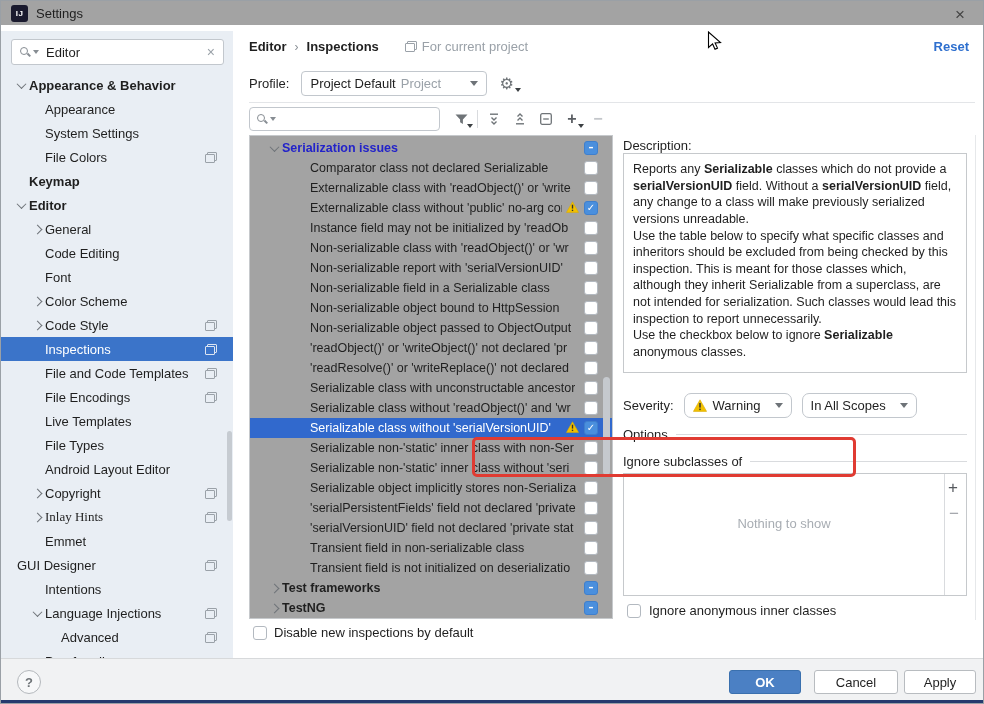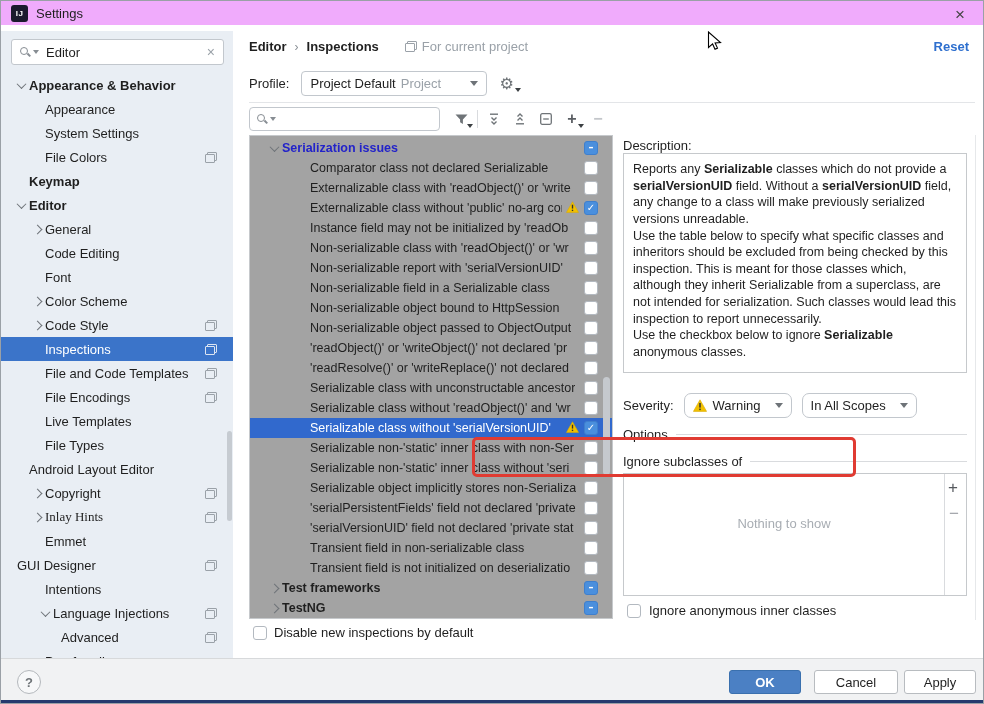--- a/index.html
+++ b/index.html
@@ -3,21 +3,21 @@
 <meta charset="utf-8">
 <style>
   html,body{margin:0;padding:0;background:#d7d7d7;}
   *{box-sizing:border-box;}
   .window{
     position:relative;width:984px;height:704px;background:#fff;
     font-family:"Liberation Sans","DejaVu Sans",sans-serif;font-size:13px;color:#1f1f1f;
     border:1px solid #9aa0a6;overflow:hidden;
   }
   
-  .titlebar{position:absolute;left:0;top:0;width:100%;height:24px;background:#f0abfc;display:flex;align-items:center;}
+  .titlebar{position:absolute;left:0;top:0;width:100%;height:24px;background:#a3a3a3;display:flex;align-items:center;}
   .app-logo{width:17px;height:17px;margin-left:10px;border-radius:3px;background:#1a1a2e;color:#fff;
     font-weight:bold;font-size:8px;display:flex;align-items:center;justify-content:center;letter-spacing:.5px;}
   .win-title{margin-left:8px;font-size:13px;color:#1f1f1f;}
   .win-close{position:absolute;right:18px;top:4px;font-size:17px;color:#444;cursor:default;line-height:20px;}
   
   .sidebar{position:absolute;left:0;top:30px;width:232px;height:627px;background:#e9eef4;overflow:hidden;}
   .sb-search{position:absolute;left:10px;top:8px;width:213px;height:26px;background:#fff;border:1px solid #c2c7cd;border-radius:3px;
     display:flex;align-items:center;padding:0 8px;}
   .sb-search .txt{flex:1;margin-left:7px;color:#1f1f1f;}
   .sb-search .clear{color:#9aa1a8;font-size:14px;}
@@ -206,21 +206,21 @@
           <span class="copy-ic"></span>
         </div>
         <div class="sb-row" style="padding-left: 28px;">
           <span class="chev-slot"></span>
           <span class="lbl">Live Templates</span>
         </div>
         <div class="sb-row" style="padding-left: 28px;">
           <span class="chev-slot"></span>
           <span class="lbl">File Types</span>
         </div>
-        <div class="sb-row" style="padding-left: 12px; align-items: center;">
+        <div class="sb-row" style="padding-left: 28px; align-items: center;">
           <span class="chev-slot"></span>
           <span class="lbl">Android Layout Editor</span>
         </div>
         <div class="sb-row" style="padding-left: 28px;">
           <span class="chev-slot">
             <span class="chev collapsed"></span>
           </span>
           <span class="lbl">Copyright</span>
           <span class="copy-ic"></span>
         </div>
@@ -237,21 +237,21 @@
         </div>
         <div class="sb-row" style="">
           <span class="chev-slot"></span>
           <span class="lbl">GUI Designer</span>
           <span class="copy-ic"></span>
         </div>
         <div class="sb-row" style="padding-left: 28px;">
           <span class="chev-slot"></span>
           <span class="lbl">Intentions</span>
         </div>
-        <div class="sb-row" style="padding-left: 36px;">
+        <div class="sb-row" style="padding-left: 28px;">
           <span class="chev-slot">
             <span class="chev expanded"></span>
           </span>
           <span class="lbl">Language Injections</span>
           <span class="copy-ic"></span>
         </div>
         <div class="sb-row" style="padding-left: 44px;">
           <span class="chev-slot"></span>
           <span class="lbl">Advanced</span>
           <span class="copy-ic"></span>

